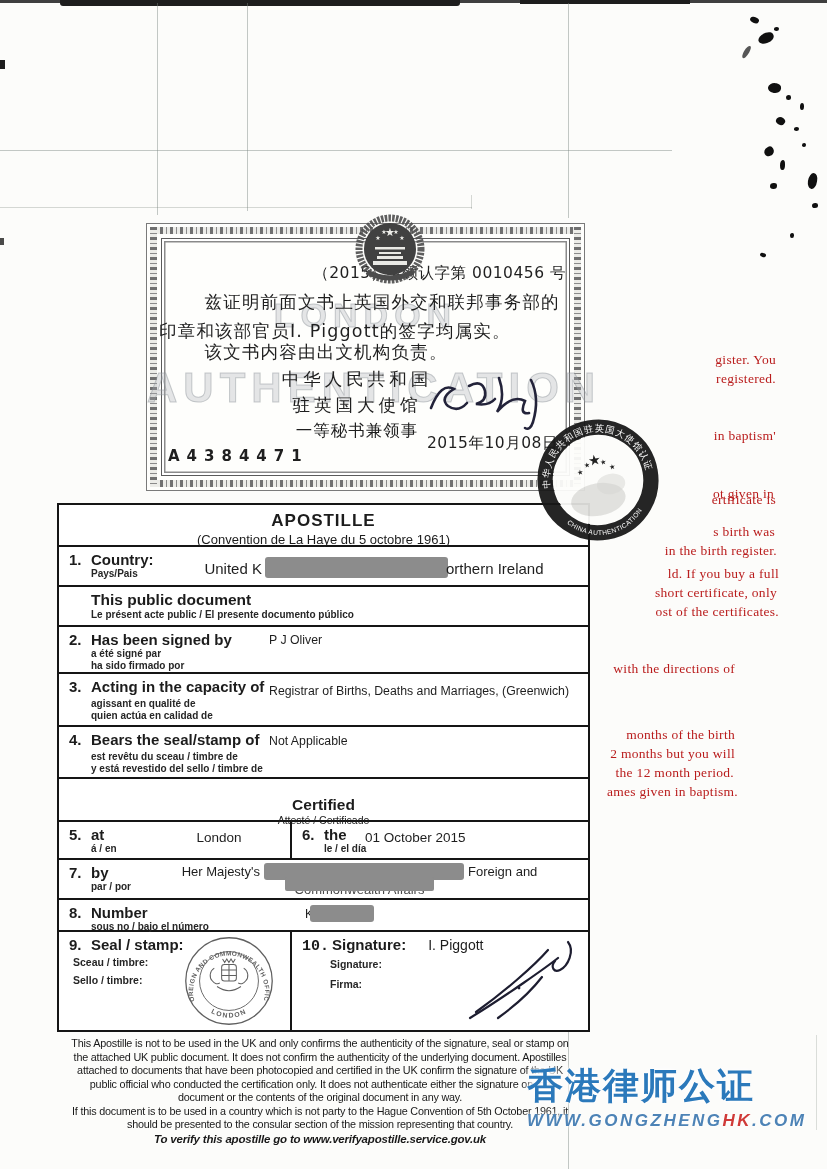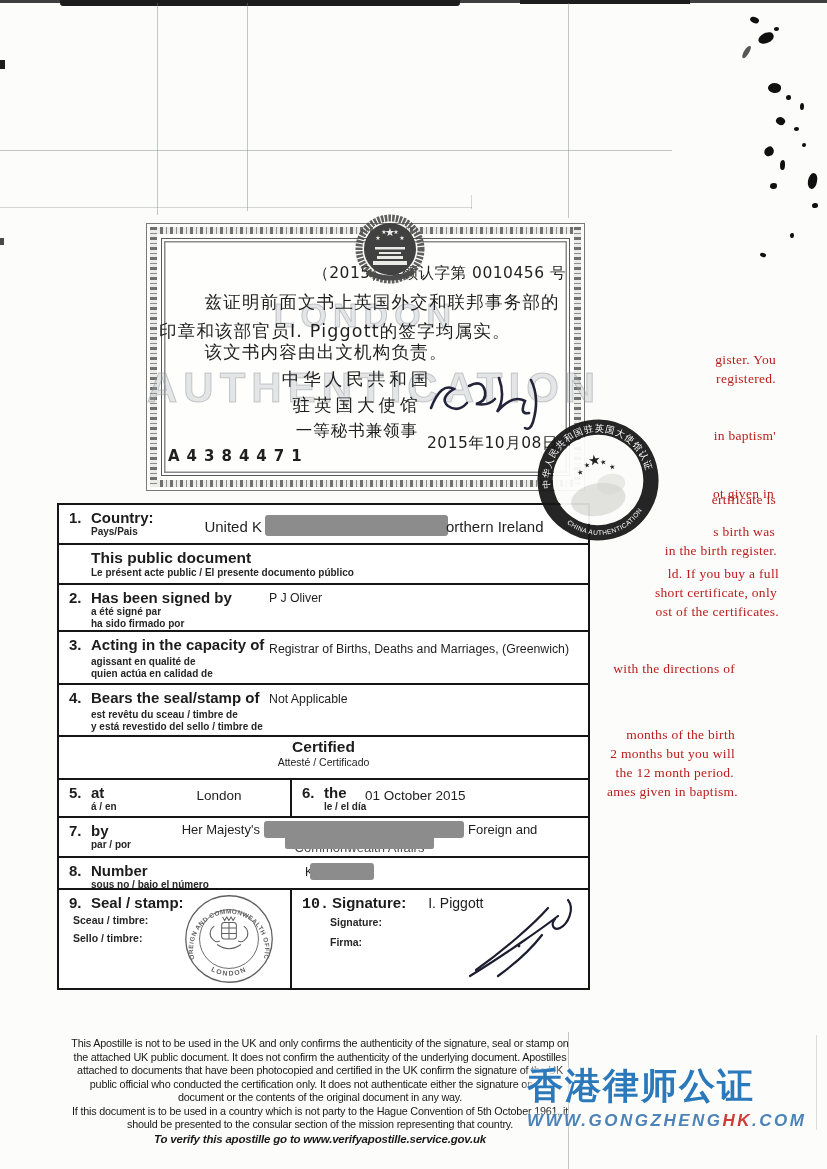--- a/index.html
+++ b/index.html
@@ -42,21 +42,21 @@
   .row:last-child{border-bottom:none;}
   .no{display:inline-block;width:22px;font-weight:bold;}
   .lbl{font-weight:bold;font-size:15px;padding:4px 0 0 10px;}
   .sub{font-size:10px;line-height:11.5px;margin-left:32px;color:#262626;font-weight:bold;}
   .val{position:absolute;font-size:12.3px;color:#1e1e1e;}
   .redact{display:inline-block;background:#8c8c8c;border-radius:3px;vertical-align:-4px;}
   .half-red{position:relative;color:#4a4a4a;}
   .half-red::after{content:"";position:absolute;left:-10px;right:-10px;top:-5px;height:14px;background:#8c8c8c;border-radius:2px;}
   .ap-title{text-align:center;font-weight:bold;font-size:17px;letter-spacing:1px;padding-top:6px;}
   .ap-sub{text-align:center;font-size:13px;margin-top:1px;}
-  .cert-row-t{text-align:center;font-weight:bold;font-size:15.5px;padding-top:1px;}
+  .cert-row-t{text-align:center;font-weight:bold;font-size:15.5px;padding-top:17px;}
   .cert-row-s{text-align:center;font-size:10.5px;}
   .cell-l{position:absolute;left:0;top:0;bottom:0;width:231px;}
   .cell-r{position:absolute;left:231px;top:0;bottom:0;right:0;border-left:2px solid #151515;}
   
   .foot{position:absolute;left:40px;top:1037px;width:560px;text-align:center;z-index:6;}
   .fline{font-size:10.8px;letter-spacing:-.2px;line-height:13.5px;white-space:nowrap;color:#191919;}
   .fverify{font-size:11.5px;font-weight:bold;font-style:italic;margin-top:1px;}
   .wm{position:absolute;left:527px;top:1066px;z-index:30;white-space:nowrap;}
   .wm-cjk{font-size:36px;font-weight:bold;color:#2b79bb;letter-spacing:2px;line-height:1.1;
         font-family:"DejaVu Sans","Liberation Sans",sans-serif;
@@ -188,20 +188,24 @@
     </defs>
     <text font-size="9" fill="#ffffff" letter-spacing="1" font-family="DejaVu Sans, Liberation Sans, sans-serif">
       <textPath href="#stampTop" startOffset="50%" text-anchor="middle">中华人民共和国驻英国大使馆认证</textPath>
     </text>
     <text font-size="6.5" fill="#ffffff" letter-spacing="0.4">
       <textPath href="#stampBot" startOffset="50%" text-anchor="middle">CHINA AUTHENTICATION</textPath>
     </text>
   </svg>
 
   <div class="ap">
+    <div class="row" style="height:40px;">
+      <div class="ap-title">APOSTILLE</div>
+      <div class="ap-sub">(Convention de La Haye du 5 octobre 1961)</div>
+    </div>
 
     <div class="row" style="height:38px;">
       <div class="lbl"><span class="no">1.</span><span>Country:</span></div>
       <div class="sub">Pays/Pais</div>
       <div class="val" style="left:110px;top:10px;width:410px;text-align:center;font-size:15px;white-space:nowrap;">
         <span>United K</span><span class="redact" style="width:183px;height:21px;margin:0 -2px 0 3px;"></span><span>orthern Ireland</span>
       </div>
     </div>
 
     <div class="row" style="height:38px;">

